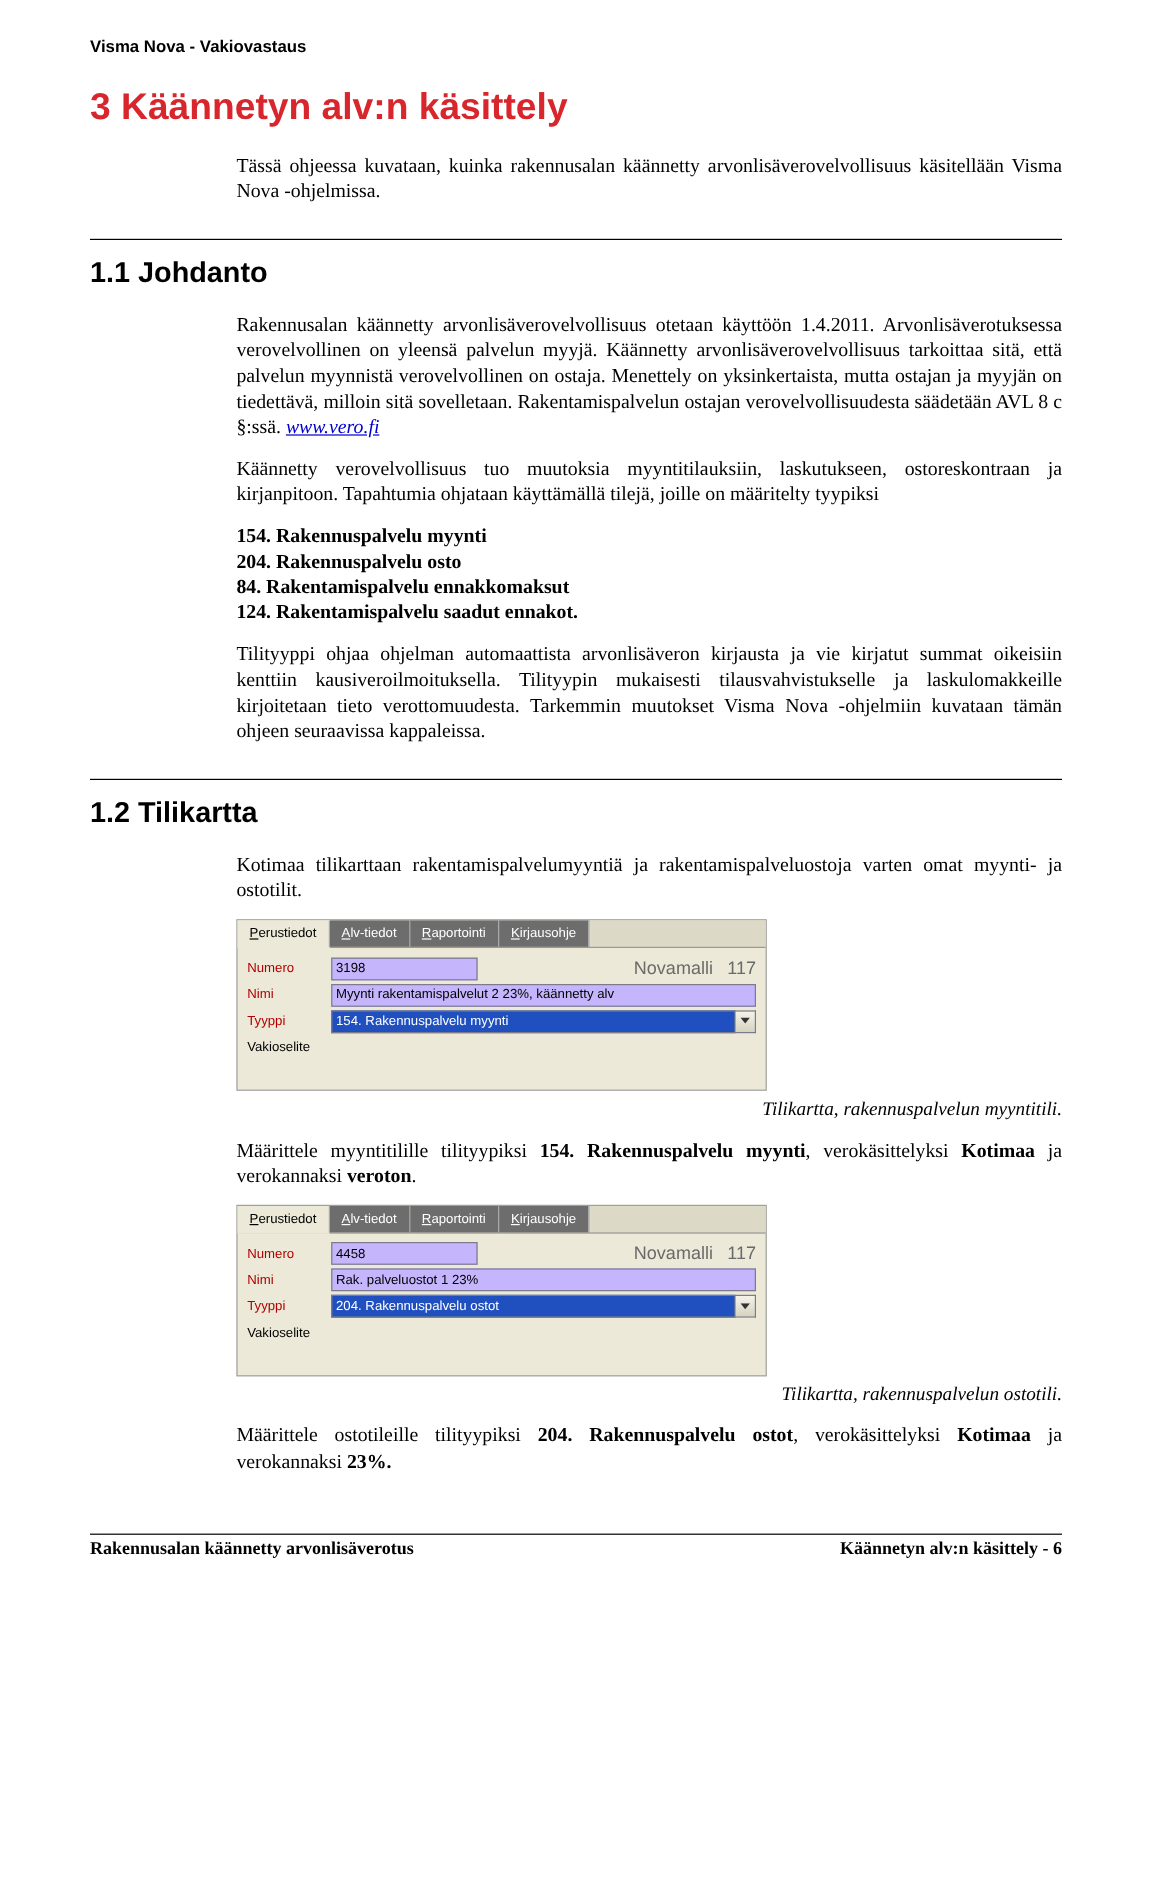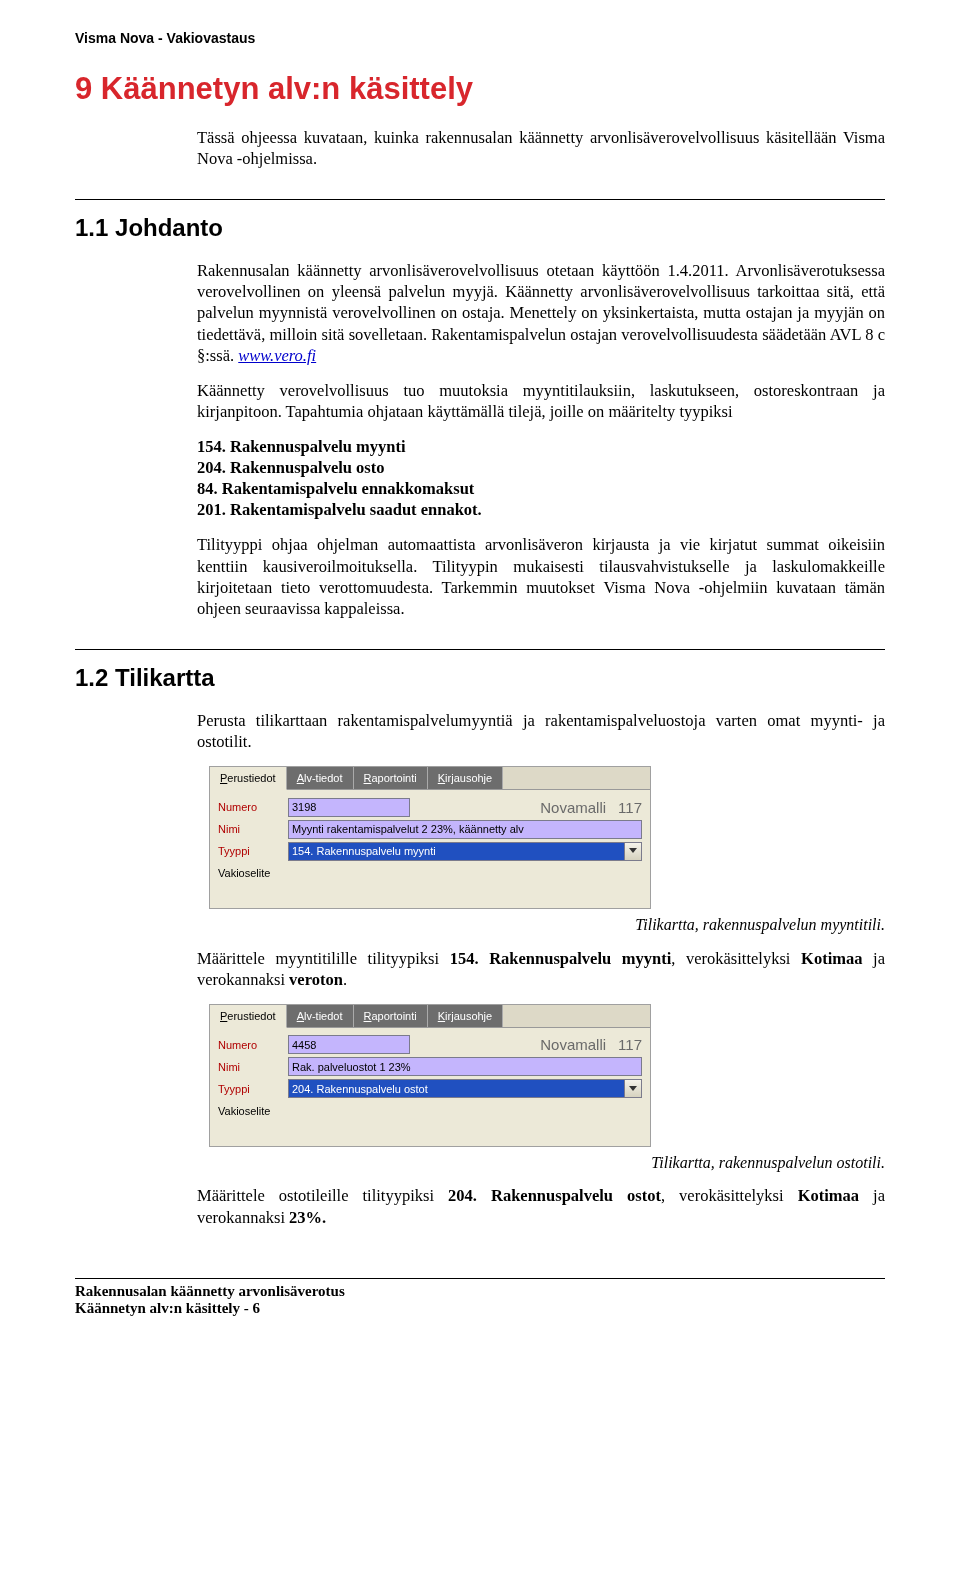--- a/index.html
+++ b/index.html
@@ -67,21 +67,21 @@
   }
 
   
   .screenshot {
     display: inline-block;
     background: #ece9d8;
     border: 1px solid #a0a0a0;
     font-family: Tahoma, Arial, sans-serif;
     font-size: 11px;
     color: #000;
-    margin-left: 12px;
+    margin-left: 0;
     width: 440px;
   }
   .tabbar {
     display: flex;
     background: #ddd9c7;
     border-bottom: 1px solid #999;
   }
   .tabbar .tab {
     padding: 4px 10px;
     border-right: 1px solid #aaa;
@@ -152,58 +152,57 @@
   .footer-rule {
     border-top: 1.5px solid #000;
     margin: 50px 0 4px 0;
   }
   .footer {
     display: flex;
     justify-content: space-between;
     font-family: "Times New Roman", serif;
     font-weight: bold;
     font-size: 15px;
-    flex-direction: column;
   }
 </style>
 </head>
 <body>
 
 <div class="page">
   <div class="header-top">Visma Nova - Vakiovastaus</div>
 
-  <h1>9   Käännetyn alv:n käsittely</h1>
+  <h1>3   Käännetyn alv:n käsittely</h1>
 
   <div class="intro-block">
     <p>Tässä ohjeessa kuvataan, kuinka rakennusalan käännetty arvonlisäverovelvollisuus käsitellään Visma Nova -ohjelmissa.</p>
   </div>
 
   <h2>1.1  Johdanto</h2>
 
   <div class="body-block">
     <p>
       <span>Rakennusalan käännetty arvonlisäverovelvollisuus otetaan käyttöön 1.4.2011. Arvonlisäverotuksessa verovelvollinen on yleensä palvelun myyjä. Käännetty arvonlisäverovelvollisuus tarkoittaa sitä, että palvelun myynnistä verovelvollinen on ostaja. Menettely on yksinkertaista, mutta ostajan ja myyjän on tiedettävä, milloin sitä sovelletaan. Rakentamispalvelun ostajan verovelvollisuudesta säädetään AVL 8 c §:ssä. </span>
       <a href="#" class="link">www.vero.fi</a>
     </p>
     <p>Käännetty verovelvollisuus tuo muutoksia myyntitilauksiin, laskutukseen, ostoreskontraan ja kirjanpitoon. Tapahtumia ohjataan käyttämällä tilejä, joille on määritelty tyypiksi</p>
 
     <div class="list-block" style="text-align:left;">
       <div>154. Rakennuspalvelu myynti</div>
       <div>204. Rakennuspalvelu osto</div>
       <div>84. Rakentamispalvelu ennakkomaksut</div>
-      <div>201. Rakentamispalvelu saadut ennakot.</div>
+      <div>124. Rakentamispalvelu saadut ennakot.</div>
     </div>
 
     <p>Tilityyppi ohjaa ohjelman automaattista arvonlisäveron kirjausta ja vie kirjatut summat oikeisiin kenttiin kausiveroilmoituksella. Tilityypin mukaisesti tilausvahvistukselle ja laskulomakkeille kirjoitetaan tieto verottomuudesta. Tarkemmin muutokset Visma Nova -ohjelmiin kuvataan tämän ohjeen seuraavissa kappaleissa.</p>
   </div>
 
   <h2>1.2  Tilikartta</h2>
 
   <div class="body-block">
-    <p>Perusta tilikarttaan rakentamispalvelumyyntiä ja rakentamispalveluostoja varten omat myynti- ja ostotilit.</p>
+    <p>Kotimaa tilikarttaan rakentamispalvelumyyntiä ja rakentamispalveluostoja varten omat myynti- ja ostotilit.</p>
 
     
     <div class="screenshot" style="text-align:left;">
       <div class="tabbar">
         <div class="tab active"><span class="uline">P</span>erustiedot</div>
         <div class="tab"><span class="uline">A</span>lv-tiedot</div>
         <div class="tab"><span class="uline">R</span>aportointi</div>
         <div class="tab"><span class="uline">K</span>irjausohje</div>
       </div>
       <div class="form-area">

